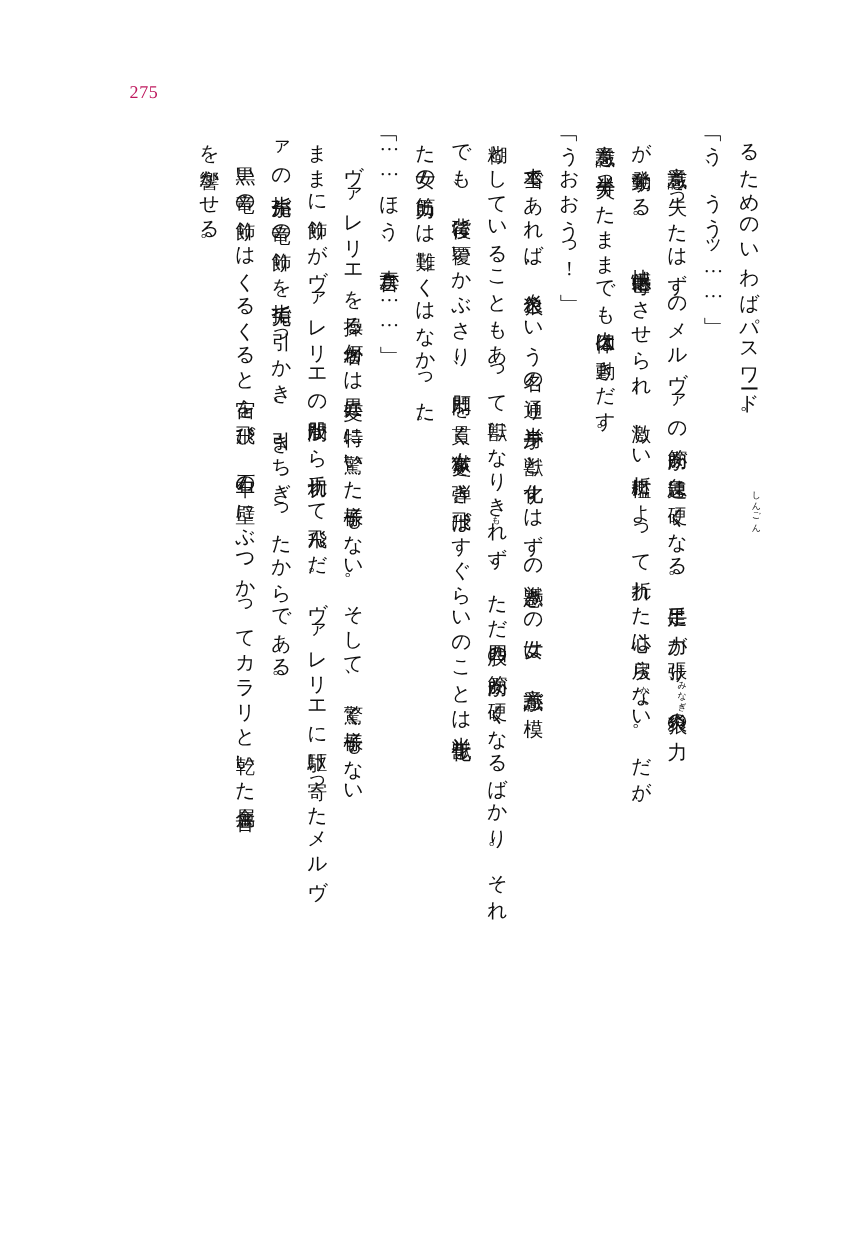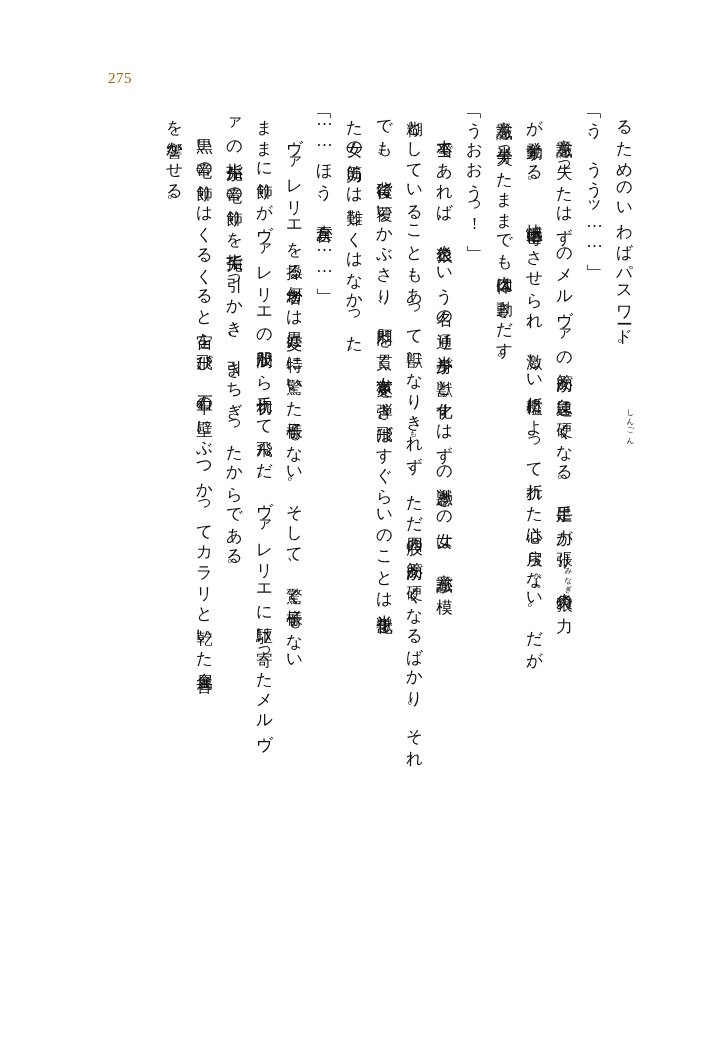--- a/index.html
+++ b/index.html
@@ -19,21 +19,21 @@
     position: absolute;
     inset: 0;
     background: #ffffff;
   }
   #page-number {
     position: absolute;
     top: 70px;
     left: 108px;
     font-size: 15px;
     letter-spacing: 0.5px;
-    color: #a16207;
+    color: #be185d;
     font-family: "Liberation Serif", "DejaVu Serif", serif;
     text-align: right;
   }
   #text-body {
     position: absolute;
     top: 108px;
     left: 72px;
     width: 560px;
     height: 900px;
     display: flex;

